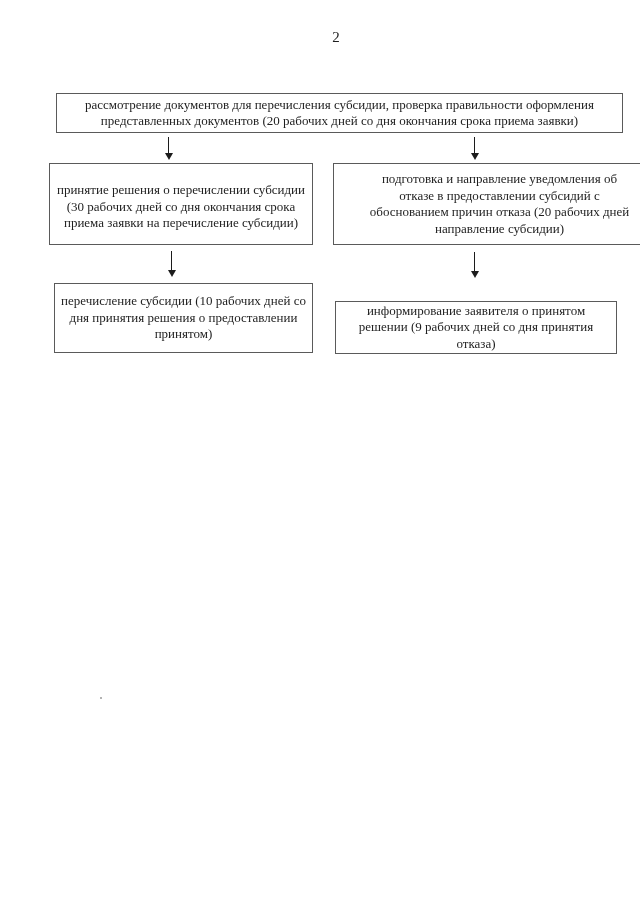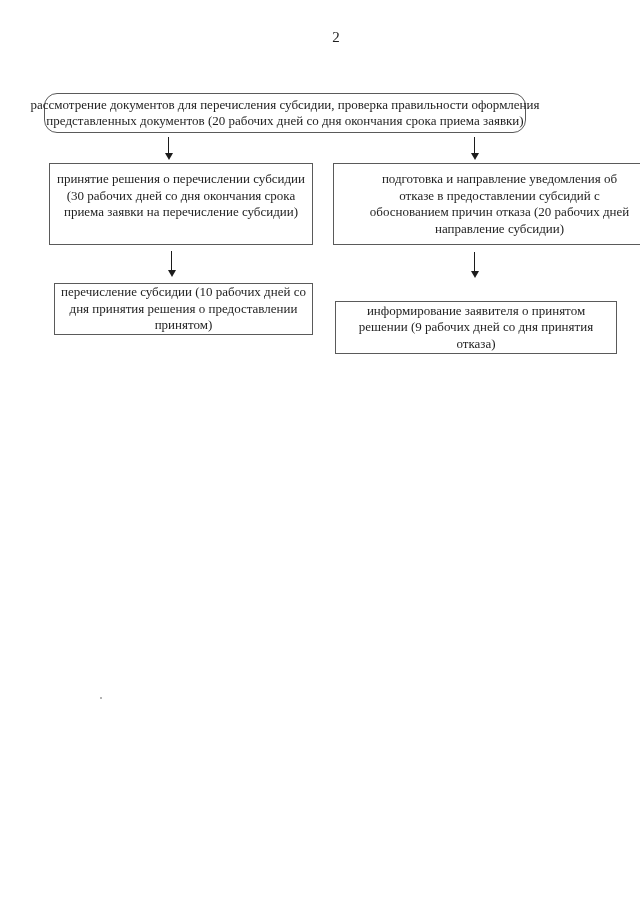--- a/index.html
+++ b/index.html
@@ -36,24 +36,24 @@
     display: flex;
     flex-direction: column;
     justify-content: center;
     align-items: center;
     text-align: center;
     font-size: 13px;
     line-height: 16.5px;
     color: var(--text);
   }
   .box .line { white-space: nowrap; }
-  .box-review   { left: 44px;  top: 93px;  width: 482px; height: 40px; border-radius: 13px; }
-  .box-decision { left: 49px;  top: 163px; width: 264px; height: 82px; justify-content: flex-start; padding-top: 7px; }
+  .box-review   { left: 56px;  top: 93px;  width: 567px; height: 40px; }
+  .box-decision { left: 49px;  top: 163px; width: 264px; height: 82px; justify-content: flex-start; padding-top: 18px; }
   .box-refusal  { left: 333px; top: 163px; width: 333px; height: 82px; }
-  .box-transfer { left: 54px;  top: 283px; width: 259px; height: 52px; }
+  .box-transfer { left: 54px;  top: 283px; width: 259px; height: 70px; }
   .box-inform   { left: 335px; top: 285px; width: 282px; height: 53px; margin-top: 16px; }
   .arrow {
     position: absolute;
     width: 9px;
     display: flex;
     flex-direction: column;
     align-items: center;
   }
   .arrow-line { width: 1px; flex: 1 1 auto; background: var(--arrow); }
   .arrow-head {

